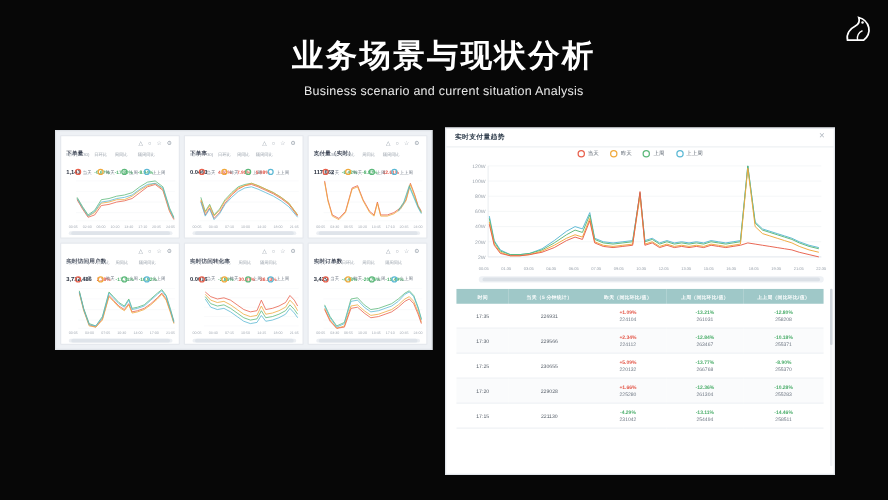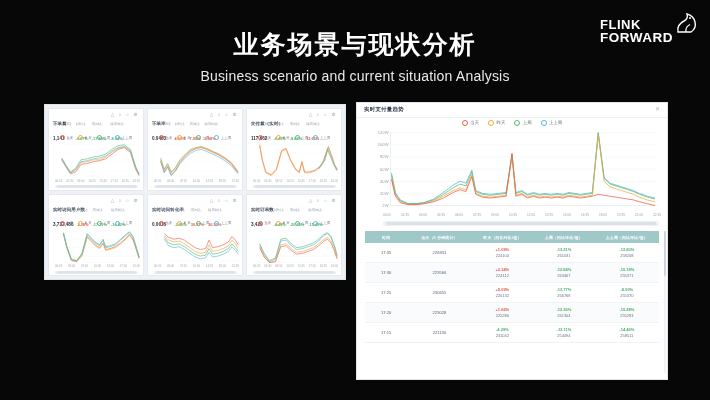--- a/index.html
+++ b/index.html
@@ -8,21 +8,21 @@
     font-family:"Liberation Sans","DejaVu Sans",sans-serif;
     position:relative;
   }
   
   .slide-title{
     position:absolute;left:0;right:0;top:28px;text-align:center;
     color:#ffffff;font-size:25px;font-weight:700;letter-spacing:2px;
   }
   .slide-subtitle{
     position:absolute;left:0;right:0;top:68px;text-align:center;
-    color:#e8e8e8;font-size:14px;letter-spacing:.2px;font-weight:400;
+    color:#e8e8e8;font-size:10px;letter-spacing:.2px;font-weight:400;
   }
   .logo{
     position:absolute;right:14px;top:14px;width:96px;height:40px;
     color:#fff;
   }
   .logo-text{
     position:absolute;left:0;top:4px;line-height:13px;
     font-size:13px;font-weight:700;letter-spacing:.5px;text-align:left;
   }
   .logo-text .l2{font-size:13.5px;}
@@ -129,24 +129,20 @@
   }
   .scrollbar-v i{position:absolute;left:0;right:0;top:0;height:32%;background:#cfd5dc;border-radius:2px;display:block;}
 </style>
 </head>
 <body>
 
 <div class="slide-title">业务场景与现状分析</div>
 <div class="slide-subtitle">Business scenario and current situation Analysis</div>
 
 <div class="logo">
-  <div class="logo-text">
-    <div class="l1">FLINK</div>
-    <div class="l2">FORWARD</div>
-  </div>
   <svg class="logo-squirrel" width="26" height="24" viewBox="0 0 26 24">
     <path d="M6 20c-1-5 2-9 6-11 3-1.5 4-4 3-7 4 1 7 4 8 8 1 4-1 8-4 10z" fill="none" stroke="#ffffff" stroke-width="1.4"></path>
     <path d="M14 20c-0.5-3 1-6 4-7.5" fill="none" stroke="#ffffff" stroke-width="1.1"></path>
     <circle cx="18" cy="6" r="1" fill="#ffffff"></circle>
   </svg>
 </div>
 
 <div class="shot">
 
   <div class="grid-panel">

